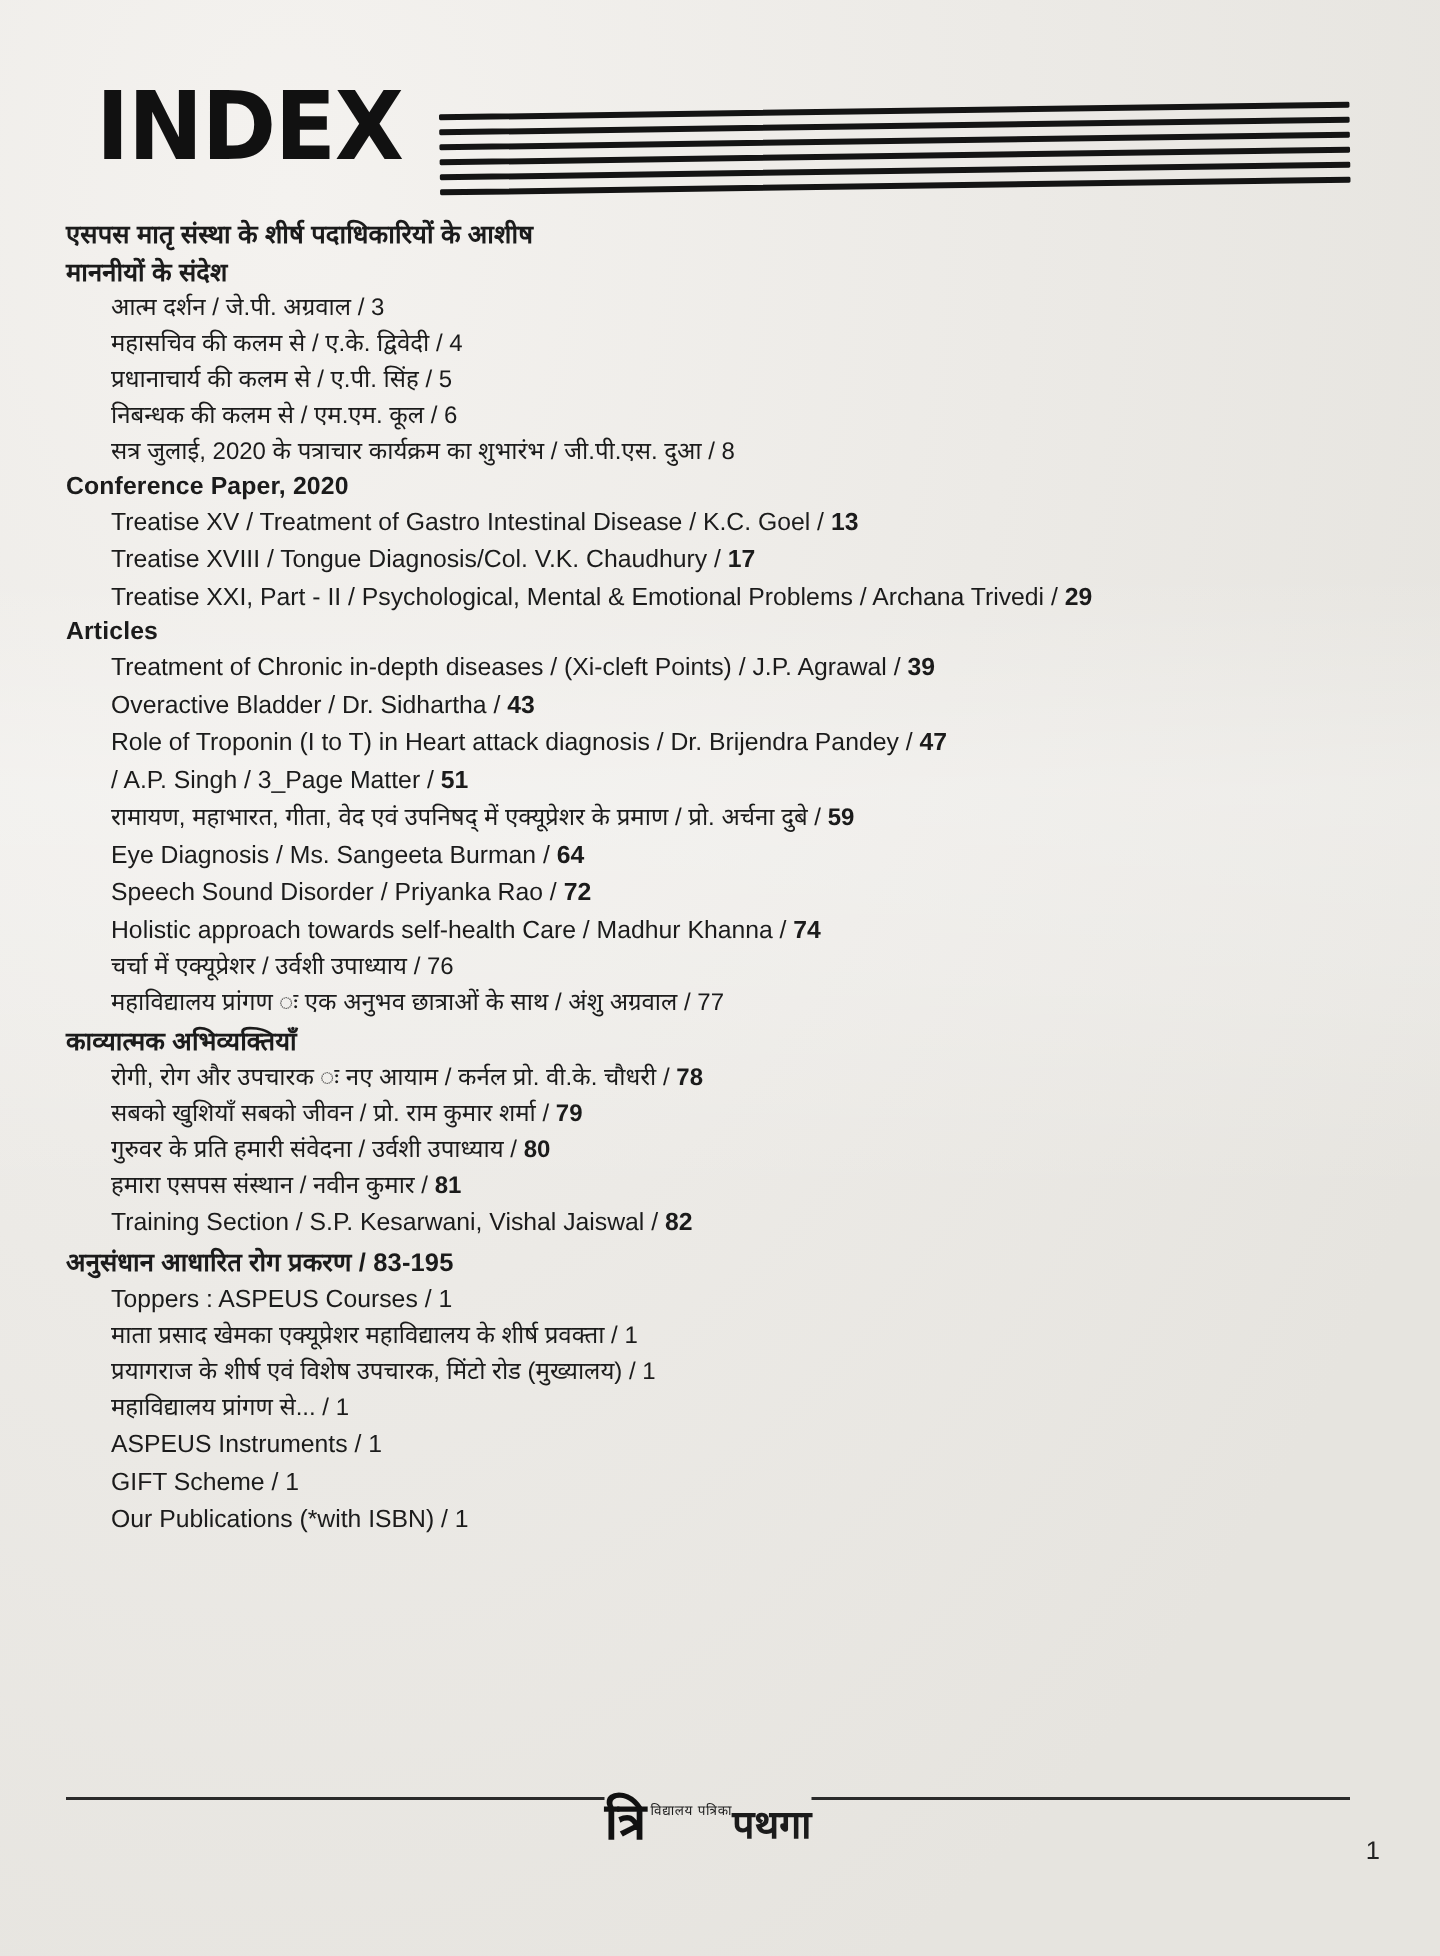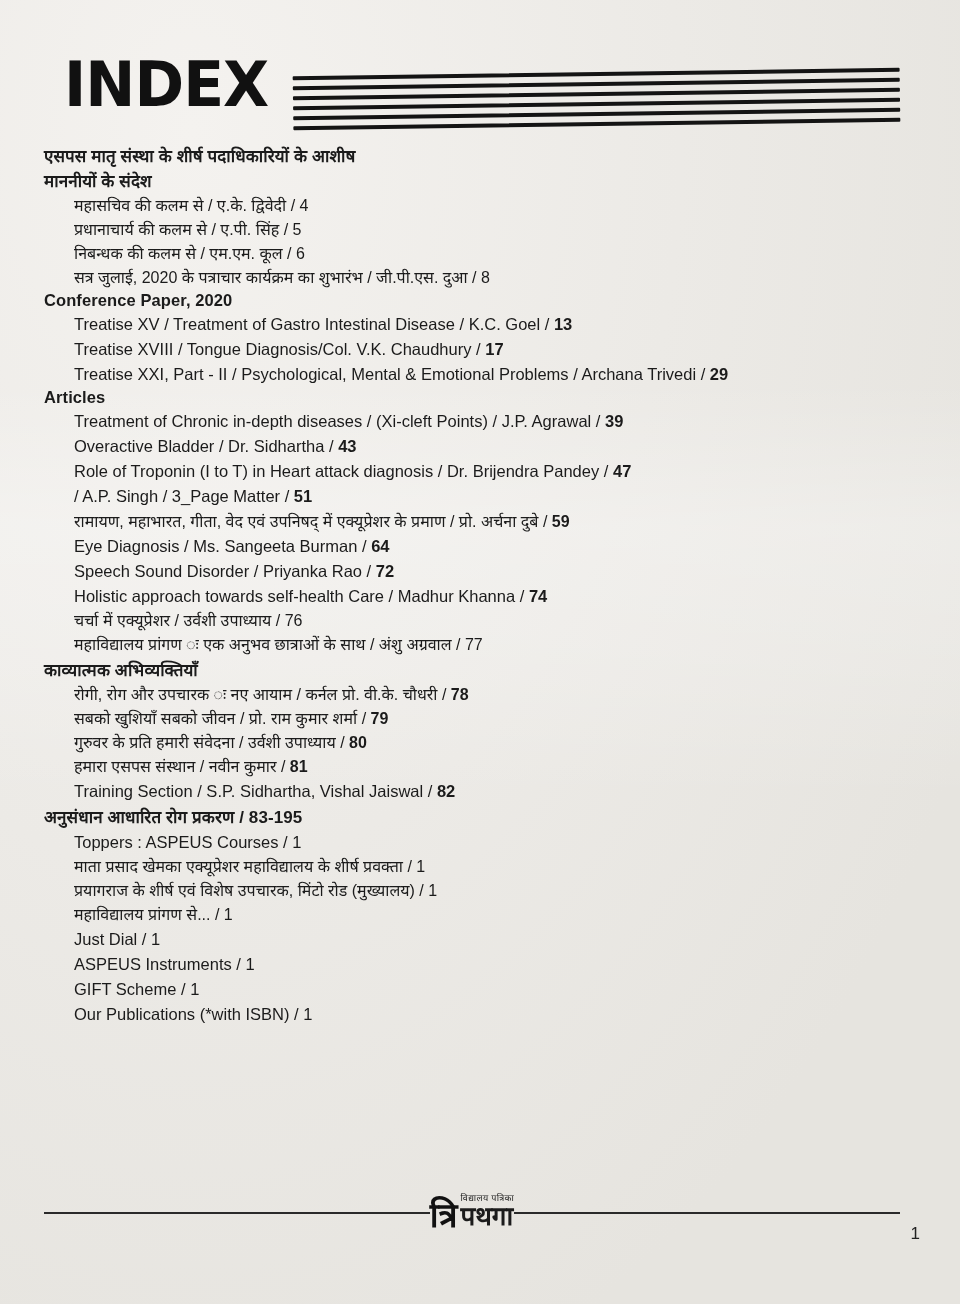--- a/index.html
+++ b/index.html
@@ -91,21 +91,20 @@
     font-weight: bold;
   }
 
   
   .footer {
     position: absolute;
     left: 44px;
     right: 60px;
     bottom: 72px;
     display: flex;
-    align-items: center;
     gap: 0;
   }
   .footer .line {
     flex: 1;
     height: 2px;
     background: #2a2a2a;
   }
   .logo {
     display: flex;
     align-items: flex-end;
@@ -113,24 +112,22 @@
     font-family: "DejaVu Sans", sans-serif;
   }
   .logo .big {
     font-size: 34px;
     font-weight: bold;
     line-height: 1;
     color: #111;
   }
   .logo .stackwords {
     display: flex;
-    flex-direction: column;
     line-height: 1;
     padding-bottom: 2px;
-    font-family: Liberation Serif, serif;
   }
   .logo .stackwords .sm {
     font-size: 9px;
     letter-spacing: 0.4px;
     margin-bottom: 1px;
   }
   .logo .stackwords .md {
     font-size: 26px;
     font-weight: bold;
   }
@@ -159,20 +156,21 @@
         <div></div>
         <div></div>
         <div></div>
         <div></div>
     </div>
   </div>
 
   <div class="toc" id="toc-list">
       <div class="sec hi"><span>एसपस मातृ संस्था के शीर्ष पदाधिकारियों के आशीष</span></div>
       <div class="sec hi"><span>माननीयों के संदेश</span></div>
+      <div class="row hi"><span>आत्म दर्शन / जे.पी. अग्रवाल / 3</span></div>
       <div class="row hi"><span>महासचिव की कलम से / ए.के. द्विवेदी / 4</span></div>
       <div class="row hi"><span>प्रधानाचार्य की कलम से / ए.पी. सिंह / 5</span></div>
       <div class="row hi"><span>निबन्धक की कलम से / एम.एम. कूल / 6</span></div>
       <div class="row hi"><span>सत्र जुलाई, 2020 के पत्राचार कार्यक्रम का शुभारंभ / जी.पी.एस. दुआ / 8</span></div>
       <div class="sec"><span>Conference Paper, 2020</span></div>
       <div class="row"><span>Treatise XV / Treatment of Gastro Intestinal Disease / K.C. Goel / </span><span class="pg">13</span></div>
       <div class="row"><span>Treatise XVIII / Tongue Diagnosis/Col. V.K. Chaudhury / </span><span class="pg">17</span></div>
       <div class="row"><span>Treatise XXI, Part - II / Psychological, Mental &amp; Emotional Problems / Archana Trivedi / </span><span class="pg">29</span></div>
       <div class="sec"><span>Articles</span></div>
       <div class="row"><span>Treatment of Chronic in-depth diseases / (Xi-cleft Points) / J.P. Agrawal / </span><span class="pg">39</span></div>
@@ -183,27 +181,26 @@
       <div class="row"><span>Eye Diagnosis / Ms. Sangeeta Burman / </span><span class="pg">64</span></div>
       <div class="row"><span>Speech Sound Disorder / Priyanka Rao / </span><span class="pg">72</span></div>
       <div class="row"><span>Holistic approach towards self-health Care / Madhur Khanna / </span><span class="pg">74</span></div>
       <div class="row hi"><span>चर्चा में एक्यूप्रेशर / उर्वशी उपाध्याय / 76</span></div>
       <div class="row hi"><span>महाविद्यालय प्रांगण ः एक अनुभव छात्राओं के साथ / अंशु अग्रवाल / 77</span></div>
       <div class="sec hi"><span>काव्यात्मक अभिव्यक्तियाँ</span></div>
       <div class="row hi"><span>रोगी, रोग और उपचारक ः नए आयाम / कर्नल प्रो. वी.के. चौधरी / </span><span class="pg">78</span></div>
       <div class="row hi"><span>सबको खुशियाँ सबको जीवन / प्रो. राम कुमार शर्मा / </span><span class="pg">79</span></div>
       <div class="row hi"><span>गुरुवर के प्रति हमारी संवेदना / उर्वशी उपाध्याय / </span><span class="pg">80</span></div>
       <div class="row hi"><span>हमारा एसपस संस्थान / नवीन कुमार / </span><span class="pg">81</span></div>
-      <div class="row"><span>Training Section / S.P. Sidhartha, Vishal Jaiswal / </span><span class="pg">82</span></div>
+      <div class="row"><span>Training Section / S.P. Kesarwani, Vishal Jaiswal / </span><span class="pg">82</span></div>
       <div class="sec hi"><span>अनुसंधान आधारित रोग प्रकरण / 83-195</span></div>
       <div class="row"><span>Toppers : ASPEUS Courses / 1</span></div>
       <div class="row hi"><span>माता प्रसाद खेमका एक्यूप्रेशर महाविद्यालय के शीर्ष प्रवक्ता / 1</span></div>
       <div class="row hi"><span>प्रयागराज के शीर्ष एवं विशेष उपचारक, मिंटो रोड (मुख्यालय) / 1</span></div>
       <div class="row hi"><span>महाविद्यालय प्रांगण से... / 1</span></div>
-      <div class="row"><span>Just Dial / 1</span></div>
       <div class="row"><span>ASPEUS Instruments / 1</span></div>
       <div class="row"><span>GIFT Scheme / 1</span></div>
       <div class="row"><span>Our Publications (*with ISBN) / 1</span></div>
     </div>
 
 </div>
 
 <div class="footer">
   <div class="line"></div>
   <div class="logo">

